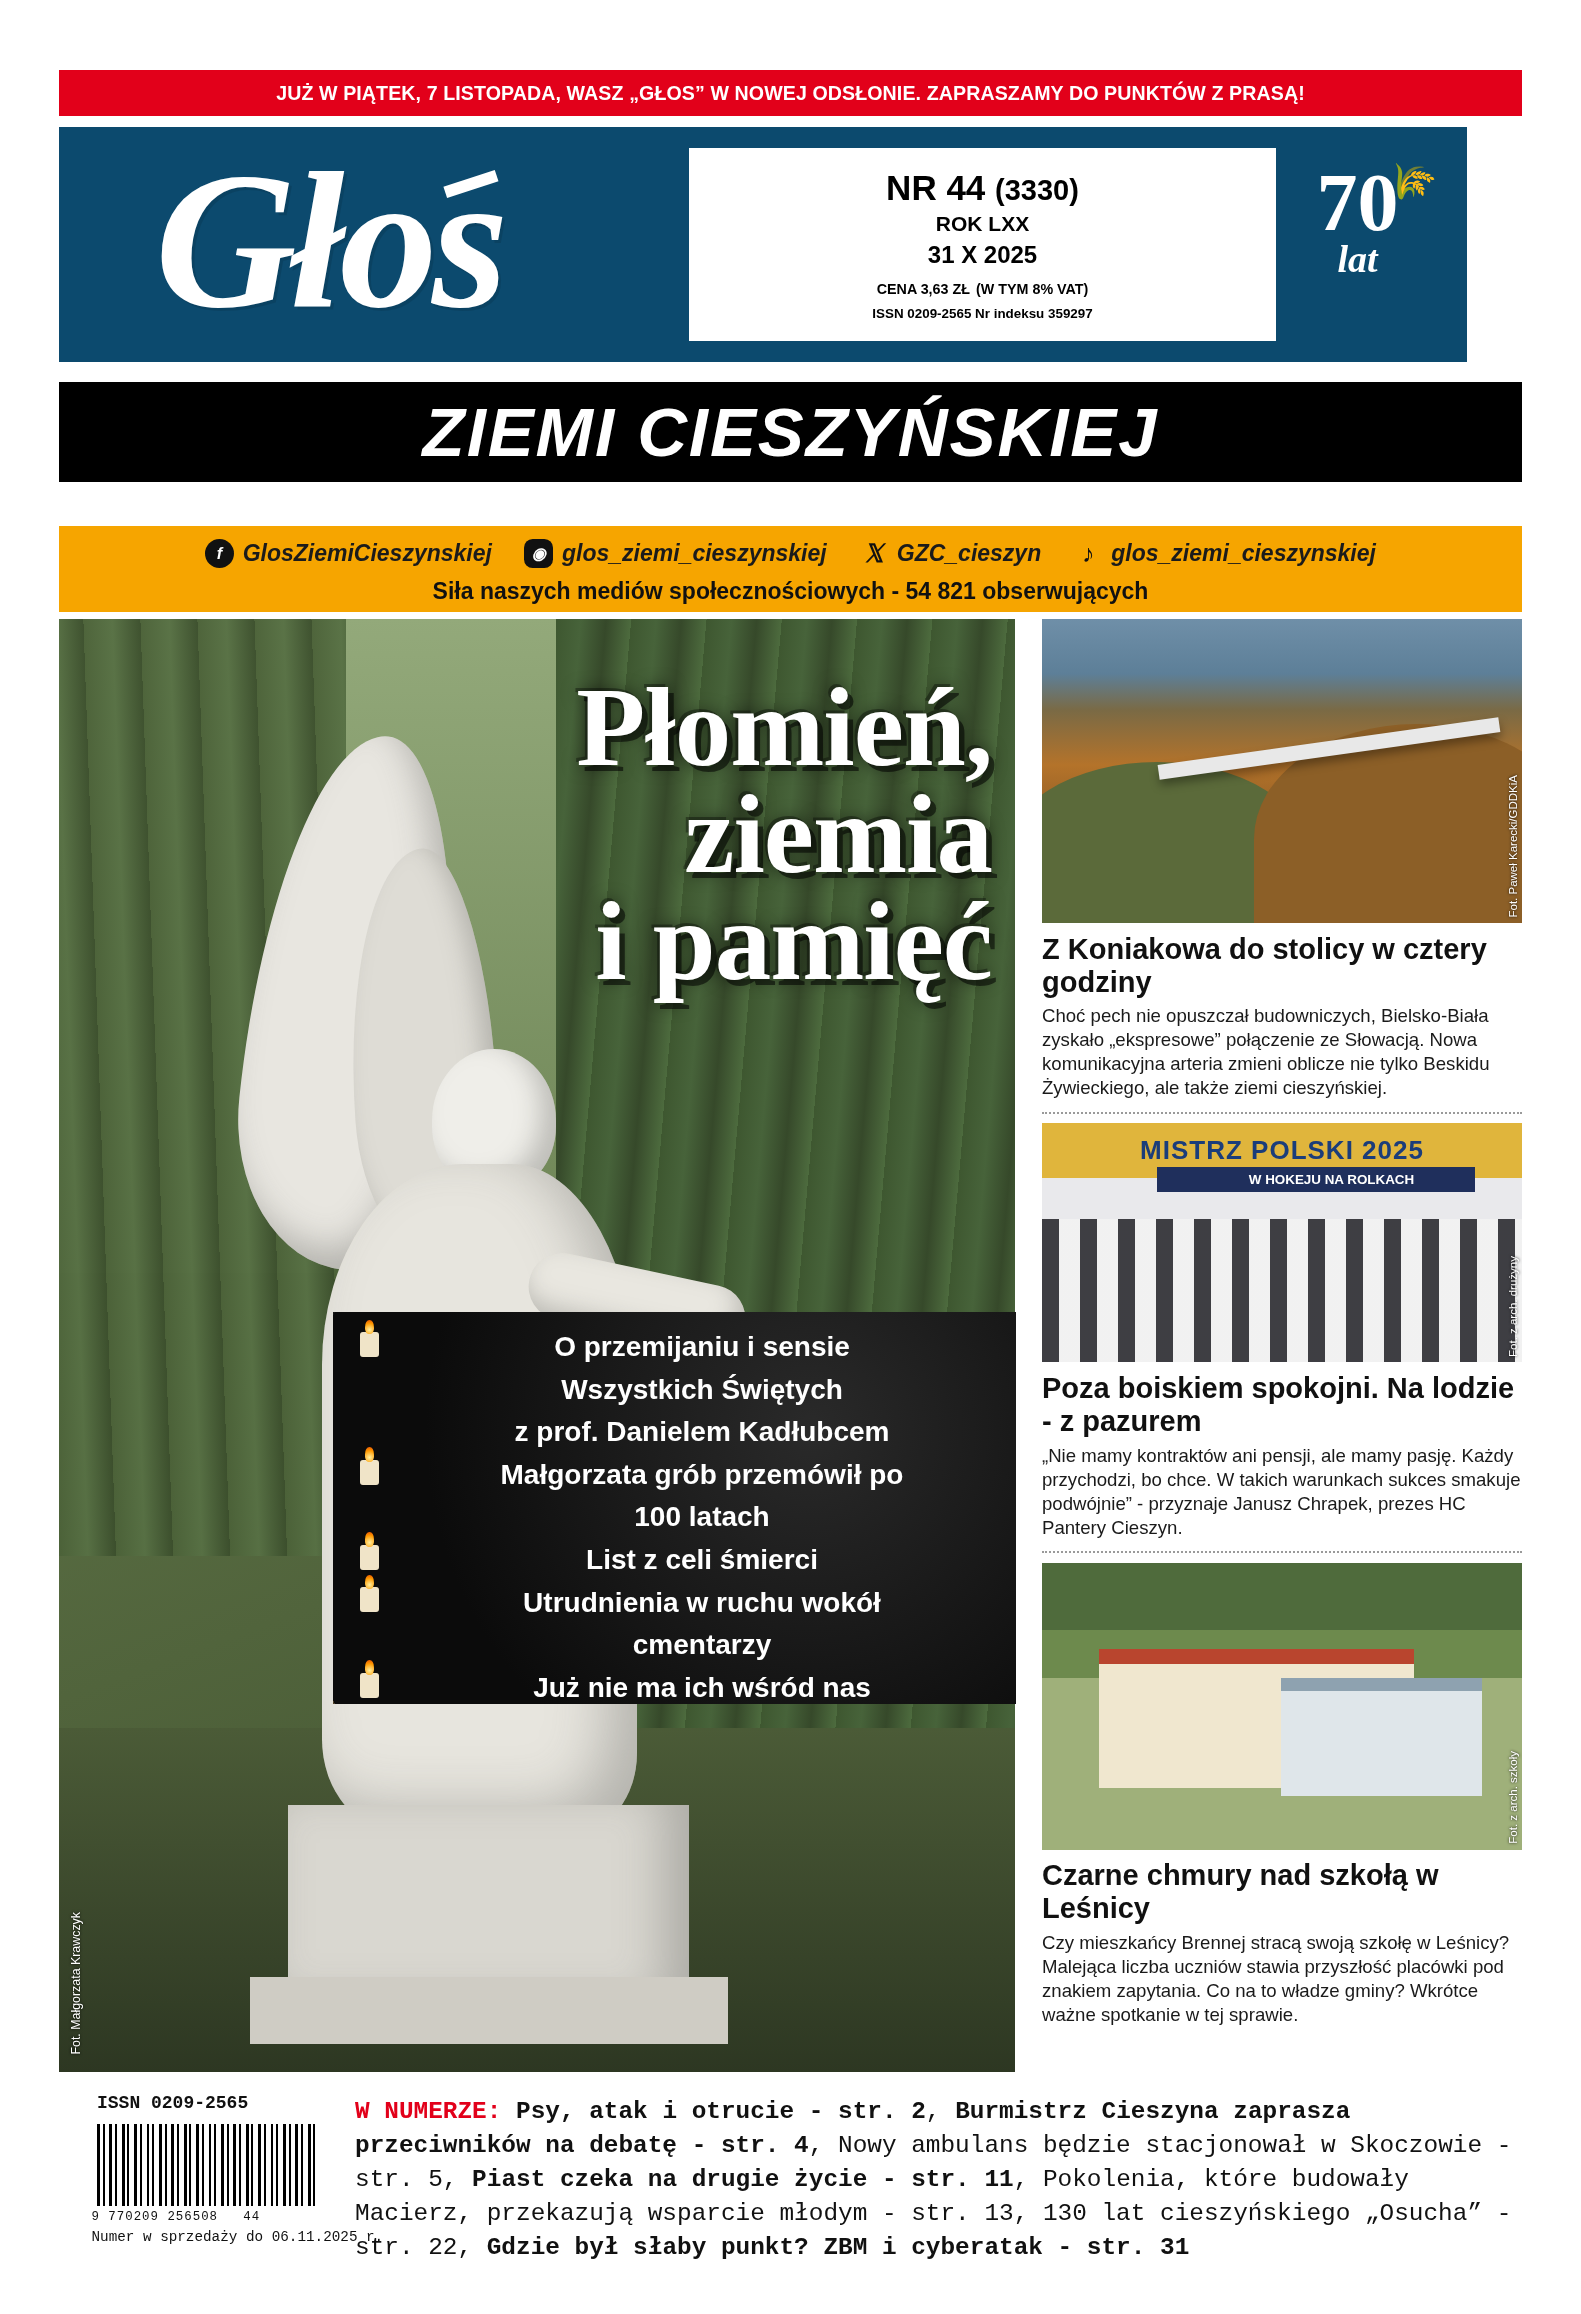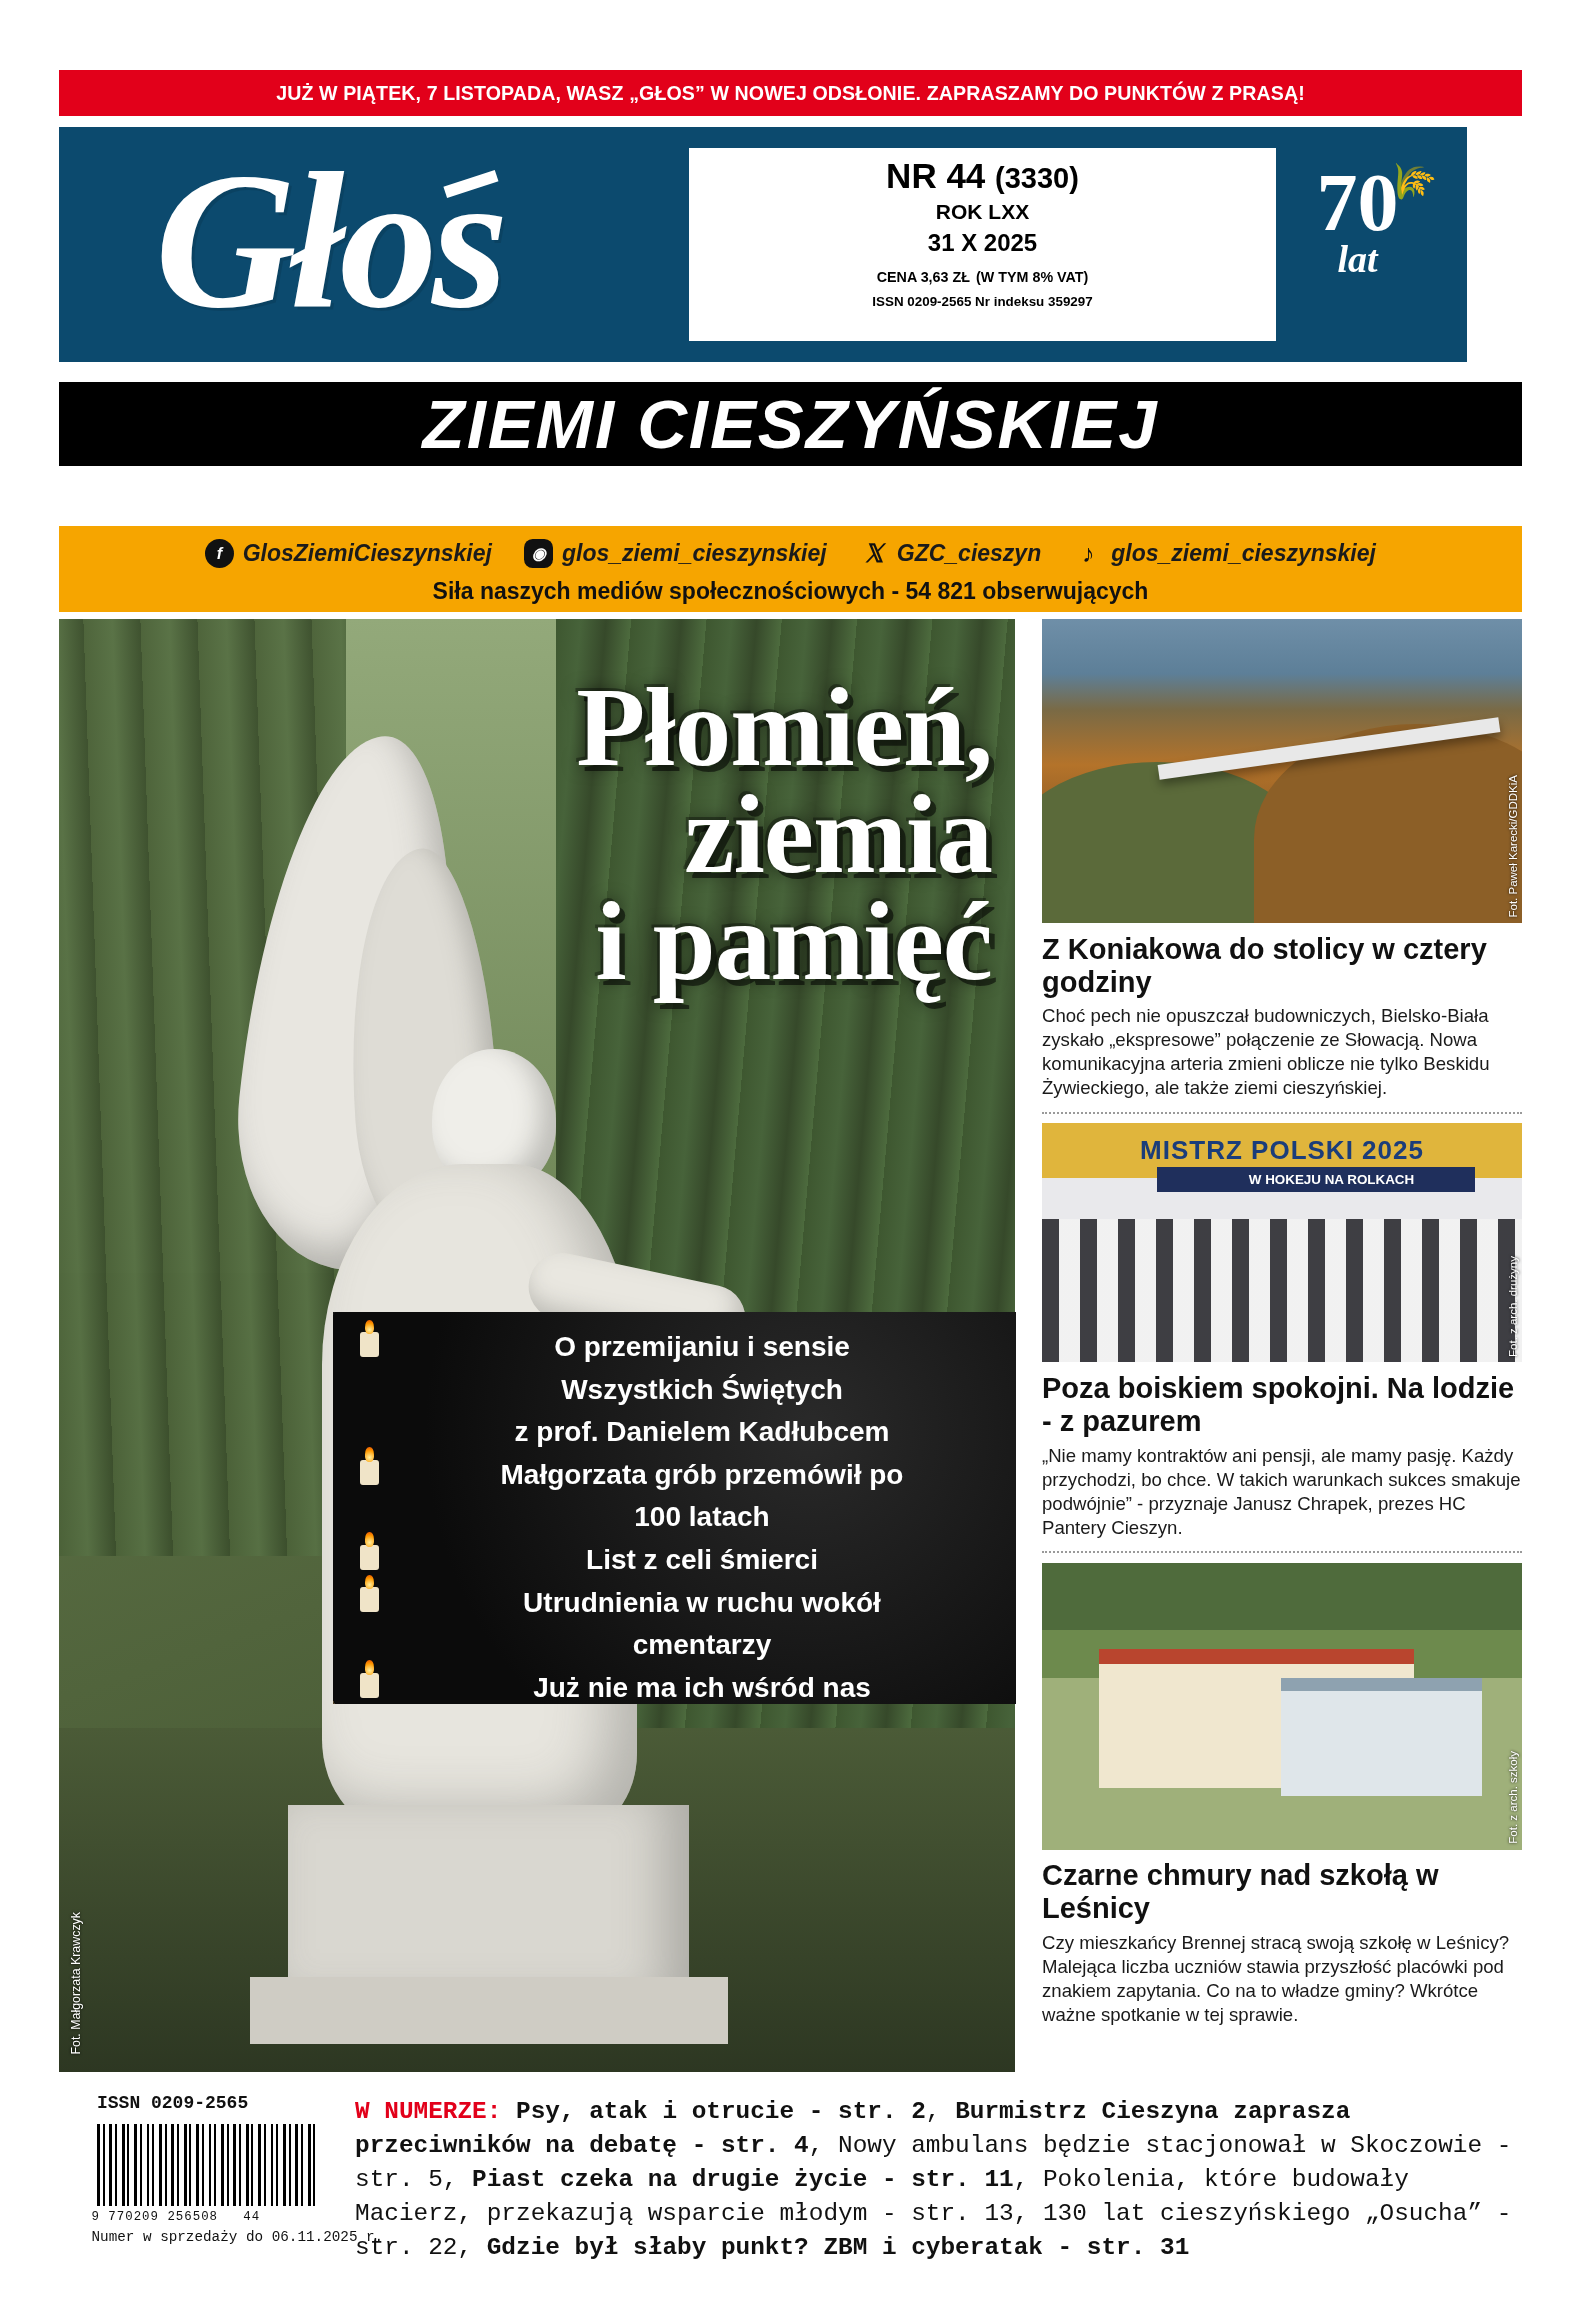--- a/index.html
+++ b/index.html
@@ -23,37 +23,37 @@
     position:absolute;left:96px;top:17px;width:688px;height:191px;
     color:#fff;font-family:"Liberation Serif",serif;font-style:italic;font-weight:bold;
     font-size:196px;line-height:191px;letter-spacing:-5.7px;
     text-shadow:2.9px 2.9px 0 rgba(0,0,0,.10);
   }
   .logo .cross{position:absolute;left:289px;top:34px;width:54px;height:12.4px;background:#fff;transform:rotate(-18deg);}
   .infobox{
     position:absolute;right:191px;top:21px;width:587px;height:193px;background:#fff;
     text-align:center;color:#000;
   }
-  .infobox .nr{font-size:35px;font-weight:bold;margin-top:8px;}
+  .infobox .nr{font-size:35px;font-weight:bold;margin-top:20px;}
   .infobox .nr small{font-size:29px;font-weight:bold;}
   .infobox .rok{font-size:21px;font-weight:bold;margin-top:3.8px;}
   .infobox .date{font-size:24px;font-weight:bold;margin-top:4.8px;}
   .infobox .price{font-size:22px;font-weight:bold;margin-top:5.7px;}
   .infobox .price span{font-size:14.3px;font-weight:bold;}
   .infobox .www{font-size:22px;font-weight:bold;margin-top:4.8px;}
   .infobox .issn{font-size:13.4px;font-weight:bold;margin-top:5.7px;}
   .anniv{
     position:absolute;right:38px;top:38px;width:143px;height:143px;color:#fff;text-align:center;
   }
   .anniv .num{font-family:"Liberation Serif",serif;font-weight:bold;font-size:82px;line-height:75px;}
   .anniv .lat{font-family:"Liberation Serif",serif;font-style:italic;font-weight:bold;font-size:38px;line-height:38px;}
   .anniv .wheat{position:absolute;right:-5.7px;top:-3.8px;font-size:38px;transform:rotate(25deg);}
   
   .blackbar{
-    position:absolute;left:59px;top:382px;width:1463px;height:84px;background:#000;color:#fff;
+    position:absolute;left:59px;top:382px;width:1463px;height:100px;background:#000;color:#fff;
     display:flex;align-items:center;justify-content:center;
     font-family:"Liberation Sans",sans-serif;font-weight:bold;font-style:italic;
     font-size:69px;letter-spacing:1.9px;
   }
   
   .social{
     position:absolute;left:59px;top:526px;width:1463px;height:86px;background:#f6a500;color:#111;
   }
   .social-row{
     display:flex;align-items:center;justify-content:center;gap:32.5px;height:44px;padding-top:5.7px;

